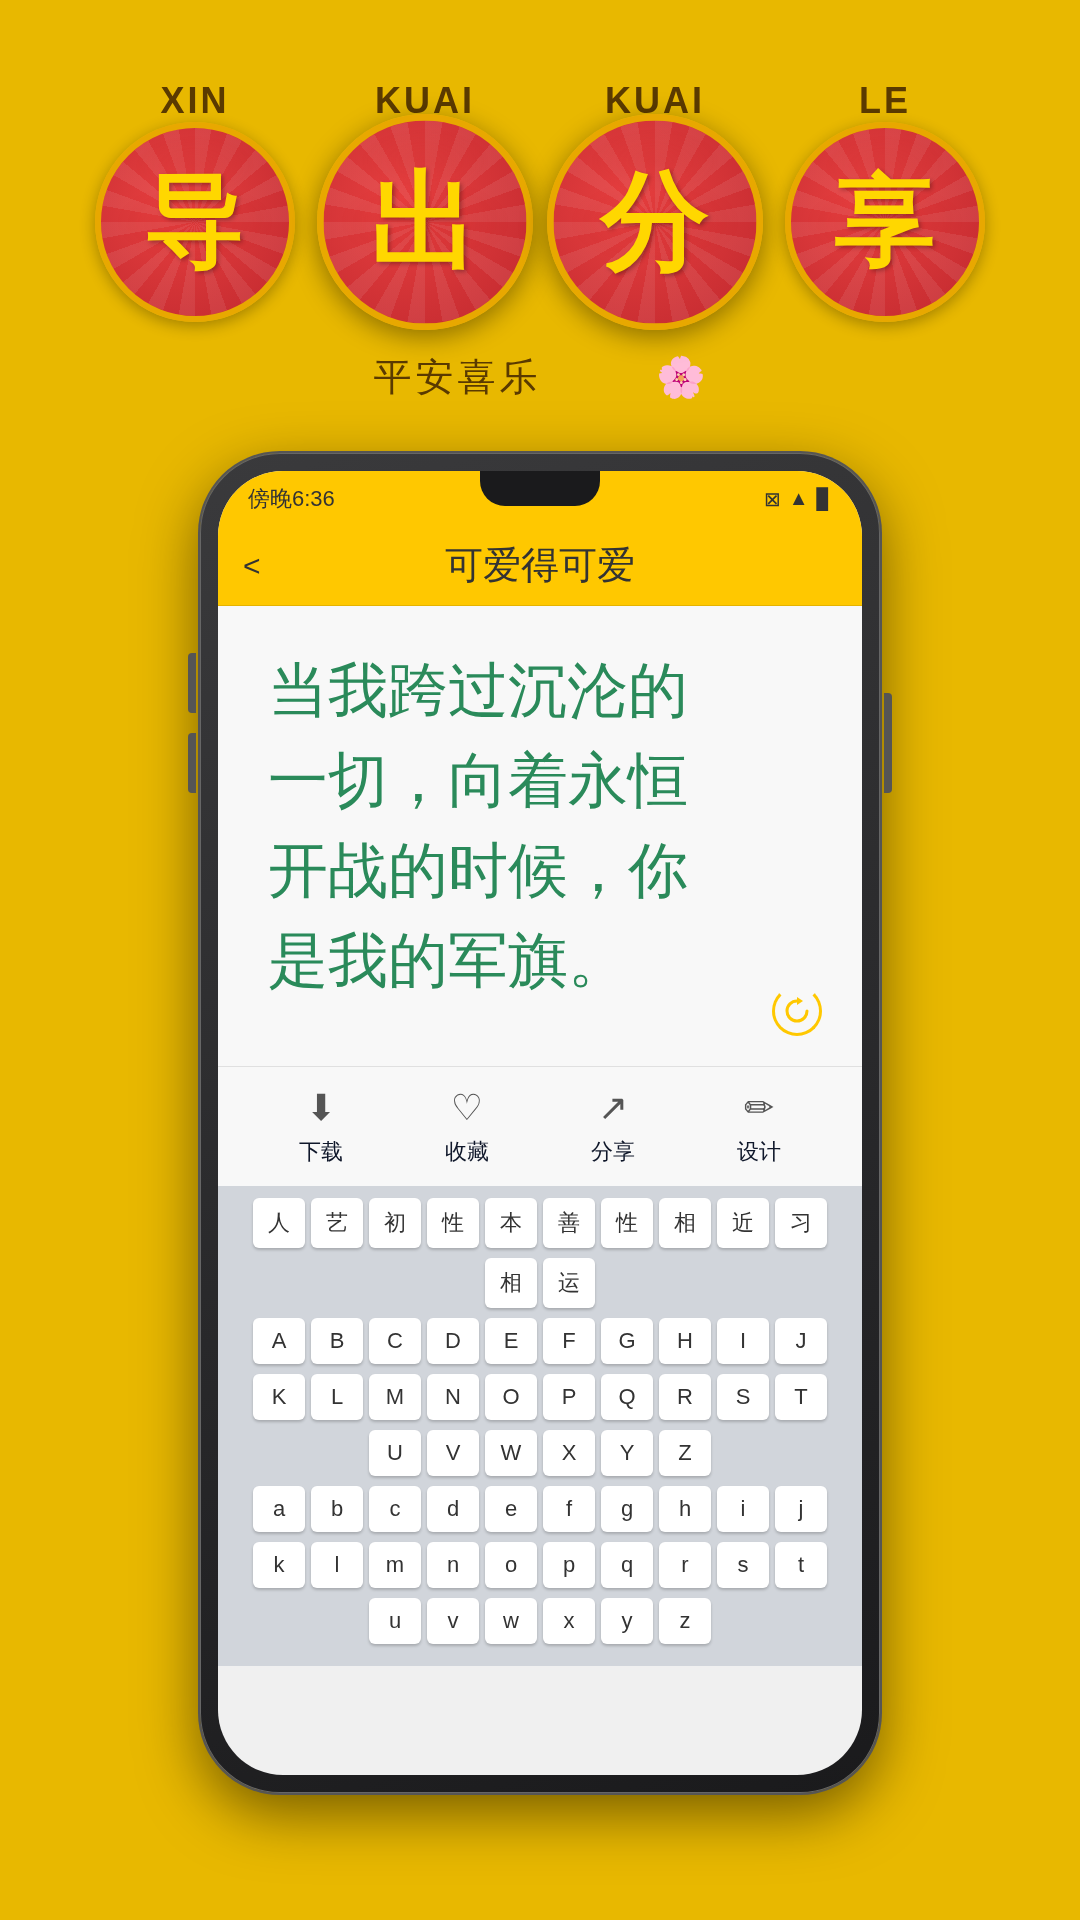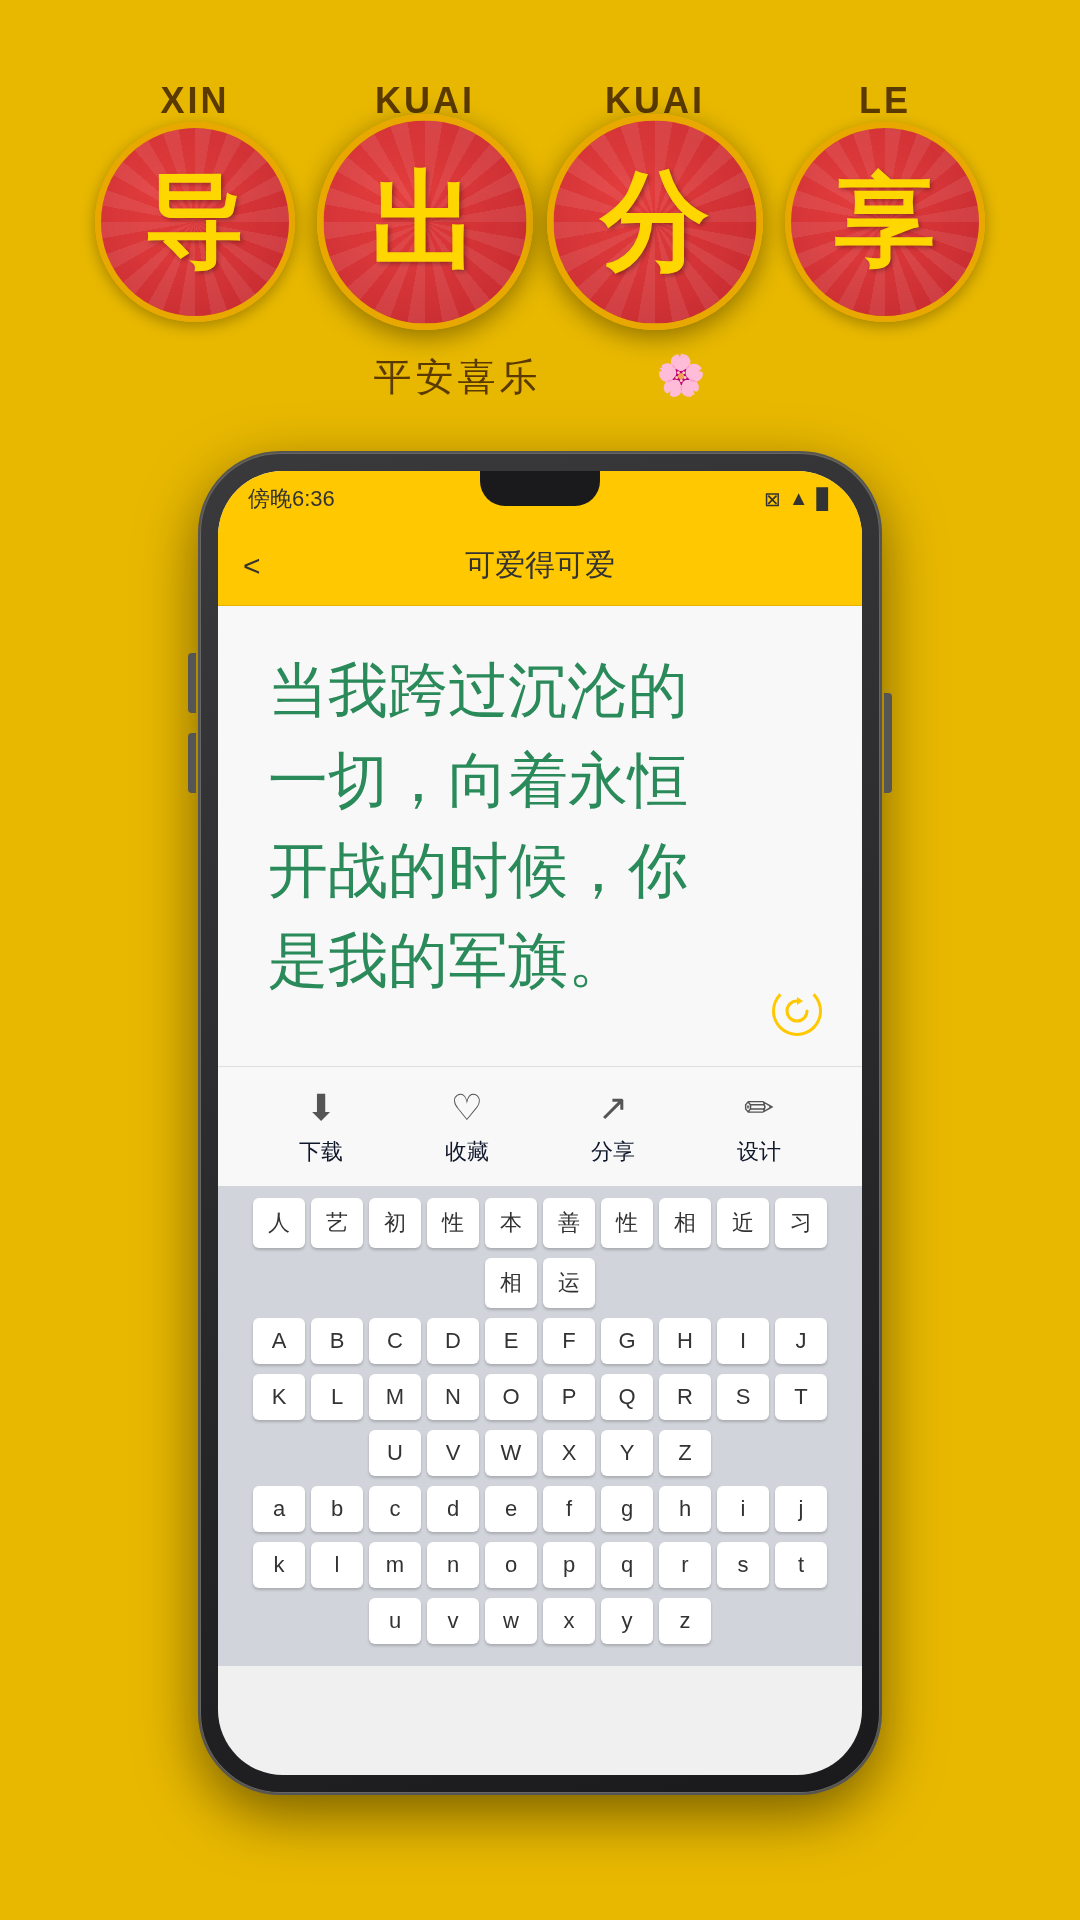--- a/index.html
+++ b/index.html
@@ -90,21 +90,21 @@
     }
 
     .circle-badge.highlighted {
       transform: scale(1.08);
       box-shadow: 0 6px 25px rgba(0,0,0,0.4);
     }
 
     .subtitle-row {
       display: flex;
       justify-content: center;
-      align-items: flex-start;
+      align-items: center;
       gap: 115px;
       margin-bottom: 50px;
     }
 
     .subtitle-text {
       font-size: 38px;
       color: #5a3a00;
       font-weight: 500;
       letter-spacing: 4px;
     }
@@ -191,21 +191,21 @@
     }
 
     .back-arrow {
       position: absolute;
       left: 25px;
       font-size: 30px;
       color: #333;
     }
 
     .app-title {
-      font-size: 30px;
+      font-size: 38px;
       color: #333;
       font-weight: 500;
     }
 
     
     .content-area {
       background: #f8f8f8;
       min-height: 460px;
       padding: 40px 50px 20px;
       position: relative;

